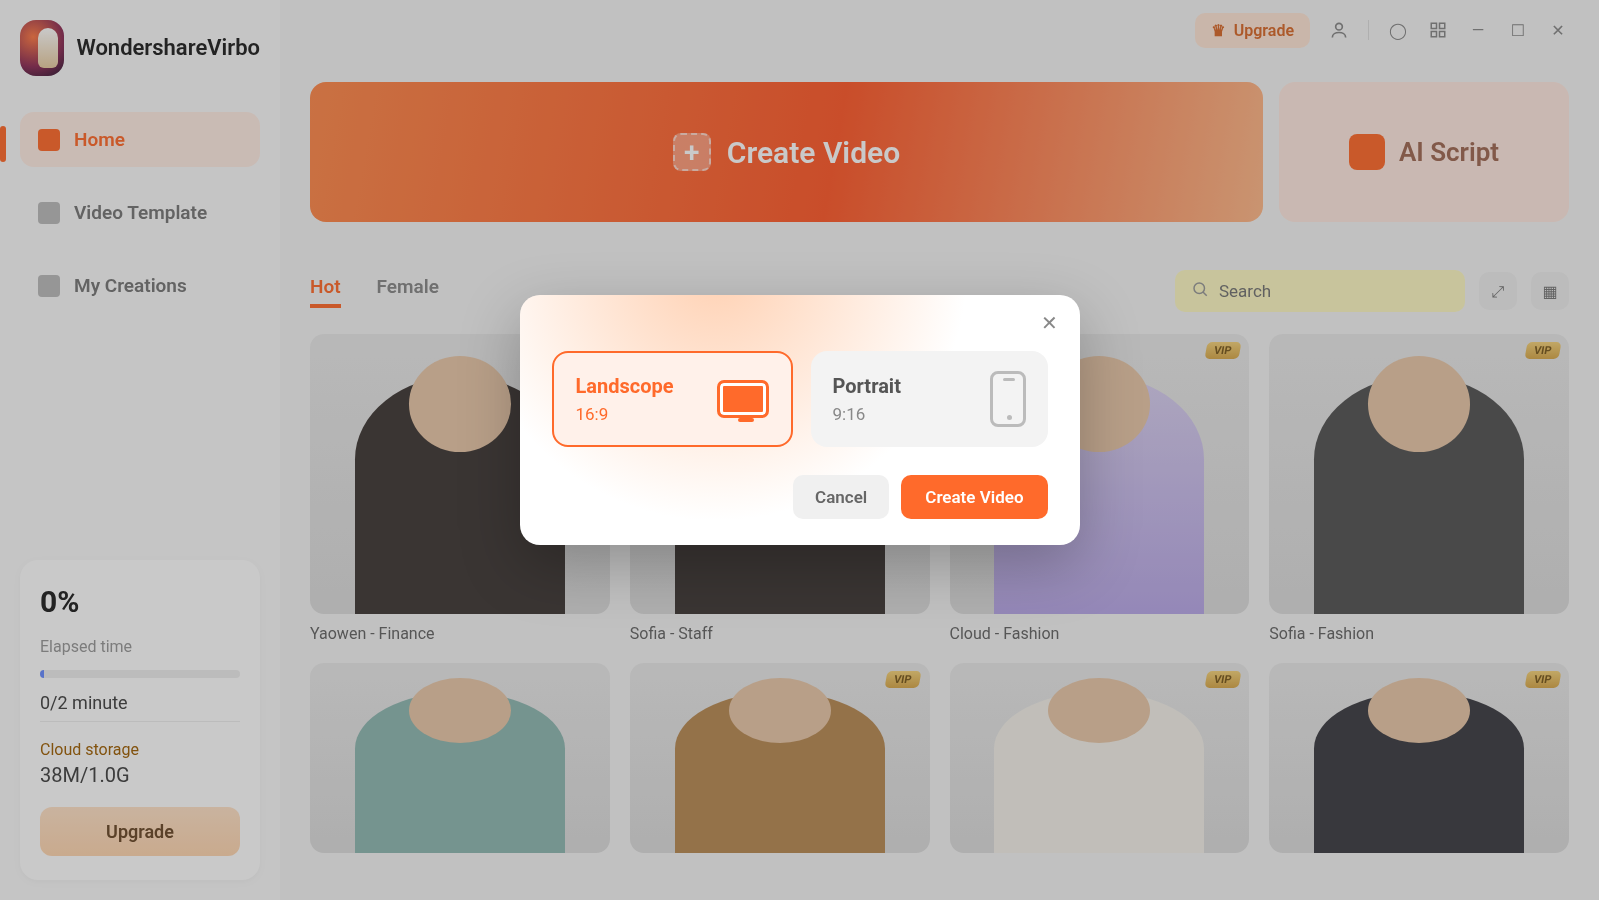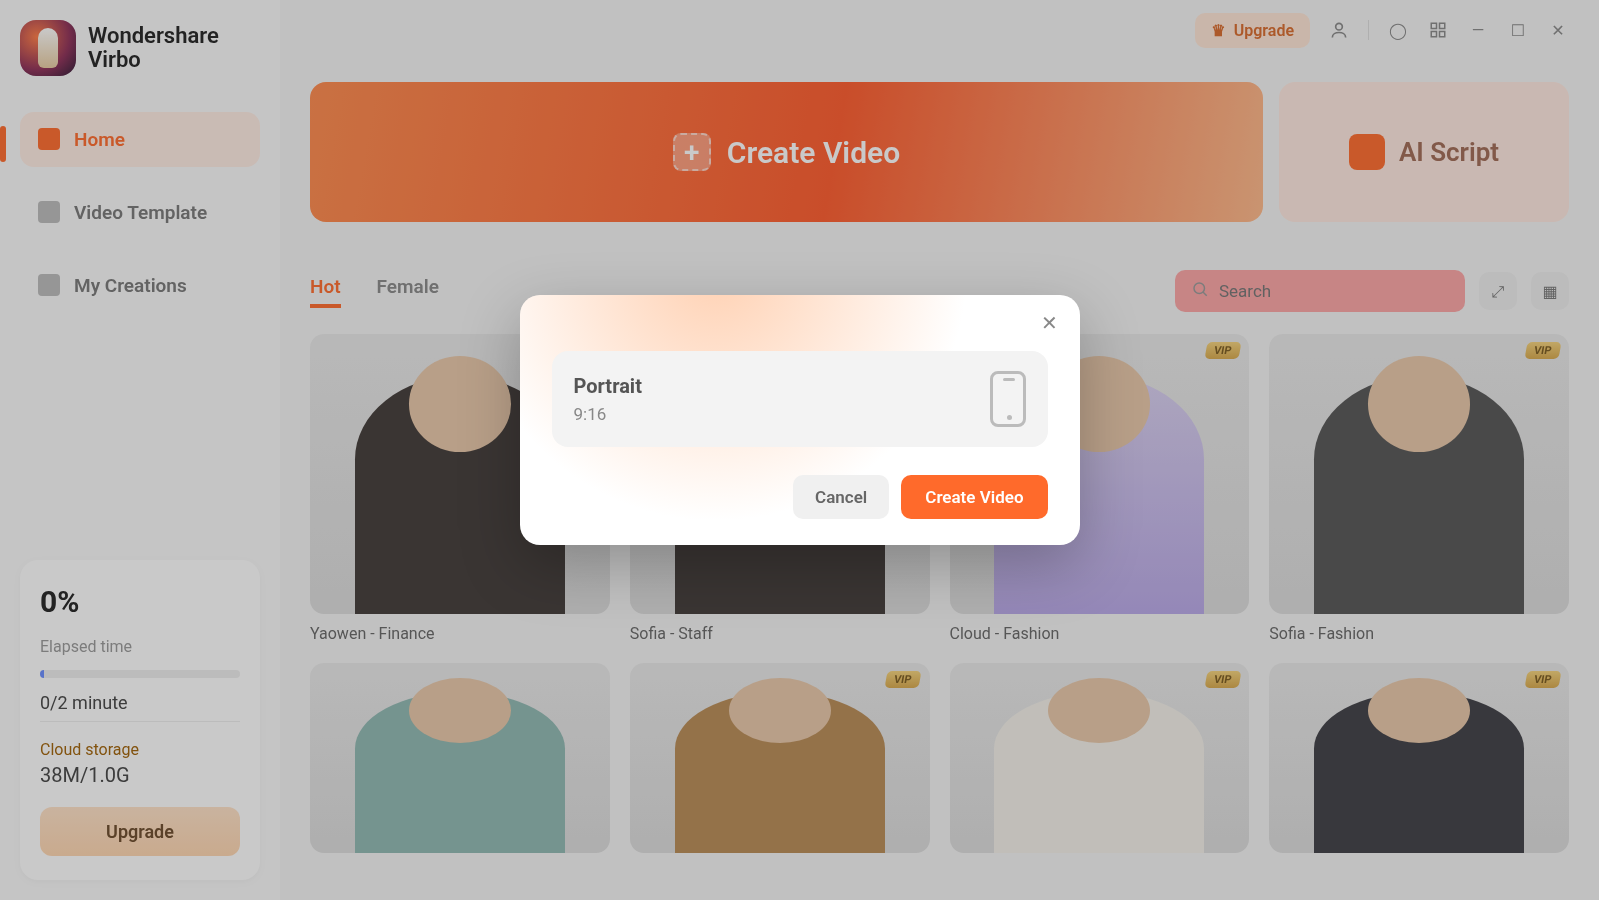--- a/index.html
+++ b/index.html
@@ -1,23 +1,23 @@
 <!DOCTYPE html>
 <html><head>
 <meta charset="utf-8">
 <style>
 *{box-sizing:border-box;margin:0;padding:0;font-family:-apple-system,BlinkMacSystemFont,"Segoe UI",Roboto,sans-serif}
 body{width:1599px;height:900px;background:#f5f5f5;position:relative;overflow:hidden}
 .sidebar{position:absolute;left:0;top:0;width:280px;height:100%;background:#fafafa;padding:20px}
 .logo-row{display:flex;align-items:center;gap:12px;margin-bottom:36px}
 .logo-icon{width:56px;height:56px;border-radius:16px;background:radial-gradient(circle at 30% 30%,#ff7a45,#8c2d56 60%,#2a1833);position:relative}
 .logo-icon::after{content:"";position:absolute;left:18px;top:8px;width:20px;height:40px;border-radius:10px 10px 6px 6px;background:linear-gradient(#fff,#e8cba0)}
-.logo-text{display:flex;flex-direction:column;font-weight:600;font-size:22px;color:#222;line-height:1.1}
+.logo-text{display:flex;font-weight:600;font-size:22px;color:#222;line-height:1.1}
 .nav{display:flex;flex-direction:column;gap:18px}
-.nav-item{display:flex;align-items:flex-start;gap:14px;padding:16px 18px;border-radius:14px;font-size:19px;font-weight:600;color:#777;cursor:pointer;position:relative}
+.nav-item{display:flex;align-items:flex-end;gap:14px;padding:16px 18px;border-radius:14px;font-size:19px;font-weight:600;color:#777;cursor:pointer;position:relative}
 .nav-item.active{background:#ffece3;color:#ff6a2b}
 .nav-item.active::before{content:"";position:absolute;left:-20px;top:14px;width:6px;height:36px;background:#ff6a2b;border-radius:4px}
 .nav-icon{width:22px;height:22px;display:inline-block;background:#bbb;border-radius:4px}
 .nav-item.active .nav-icon{background:#ff6a2b}
 .usage-card{position:absolute;left:20px;bottom:20px;width:240px;background:#fff;border-radius:18px;padding:24px 20px;box-shadow:0 2px 8px rgba(0,0,0,.04)}
 .usage-pct{font-size:30px;font-weight:700;color:#222}
 .usage-sub{font-size:16px;color:#999;margin-top:18px}
 .progress{height:8px;background:#eee;border-radius:4px;margin:14px 0;overflow:hidden}
 .progress>div{height:100%;width:4px;background:#6a8dff}
 .usage-minute{font-size:18px;color:#444;margin-bottom:8px}
@@ -33,21 +33,21 @@
 .hero{display:flex;gap:16px;margin-top:22px}
 .hero-create{flex:1;height:140px;background:linear-gradient(100deg,#ff8a4c,#ff5a2b 55%,#ffb98a);border-radius:16px;display:flex;align-items:center;justify-content:center;gap:16px;color:#fff;font-size:30px;font-weight:600;cursor:pointer}
 .hero-create .plus{width:38px;height:38px;border-radius:8px;background:rgba(255,255,255,.35);display:flex;align-items:center;justify-content:center;font-size:28px;border:2px dashed rgba(255,255,255,.6)}
 .hero-ai{width:290px;height:140px;background:#ffe9e0;border-radius:16px;display:flex;align-items:center;justify-content:center;gap:14px;color:#a06a55;font-size:26px;font-weight:600;cursor:pointer}
 .hero-ai .ai-icon{width:36px;height:36px;border-radius:8px;background:#ff6a2b}
 .row2{display:flex;align-items:center;margin-top:48px;justify-content:space-between}
 .tabs{display:flex;gap:36px;font-size:19px;font-weight:600;color:#888}
 .tab{cursor:pointer;padding-bottom:6px}
 .tab.active{color:#ff6a2b;border-bottom:4px solid #ff6a2b}
 .filter-right{display:flex;align-items:center;gap:14px}
-.search{display:flex;align-items:center;gap:10px;background:#fca5a5;border-radius:10px;padding:10px 16px;width:290px;color:#999}
+.search{display:flex;align-items:center;gap:10px;background:#fef9c3;border-radius:10px;padding:10px 16px;width:290px;color:#999}
 .search input{border:none;background:transparent;outline:none;font-size:17px;flex:1;color:#555}
 .sq-btn{width:38px;height:38px;border-radius:10px;background:#eee;display:flex;align-items:center;justify-content:center;color:#777;cursor:pointer}
 .grid{display:grid;grid-template-columns:repeat(4,1fr);gap:20px 20px;margin-top:22px}
 .card{display:flex;flex-direction:column;gap:10px}
 .thumb{height:280px;border-radius:14px;background:linear-gradient(#e9e9e9,#dcdcdc);position:relative;display:flex;align-items:flex-end;justify-content:center;overflow:hidden}
 .vip{position:absolute;top:8px;right:10px;background:linear-gradient(#f5d27a,#d8a84a);color:#7a5a1e;font-size:11px;font-weight:700;padding:2px 8px;border-radius:5px;transform:skewX(-10deg)}
 .person{width:70%;height:85%;border-radius:50% 50% 0 0 / 35% 35% 0 0;background:#cbb9a7}
 .p-dark{background:#413a37}
 .p-vio{background:linear-gradient(#d9d0f0,#b9a8e8)}
 .p-gray{background:#555}
@@ -237,20 +237,27 @@
           <div class="person p-suit"></div>
         </div>
     </div>
   </div>
 </main>
 
 <div class="overlay"></div>
 <div class="modal">
   <button class="modal-close">✕</button>
   <div class="ratio-row">
+    <div class="ratio sel">
+      <div>
+        <div class="r-name">Landscope</div>
+        <div class="r-sub">16:9</div>
+      </div>
+      <div class="tv"></div>
+    </div>
     <div class="ratio alt">
       <div>
         <div class="r-name">Portrait</div>
         <div class="r-sub">9:16</div>
       </div>
       <div class="phone"></div>
     </div>
   </div>
   <div class="modal-actions">
     <button class="btn-cancel">Cancel</button>

